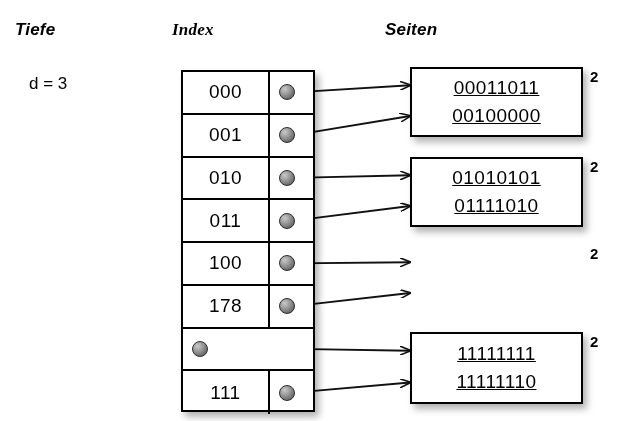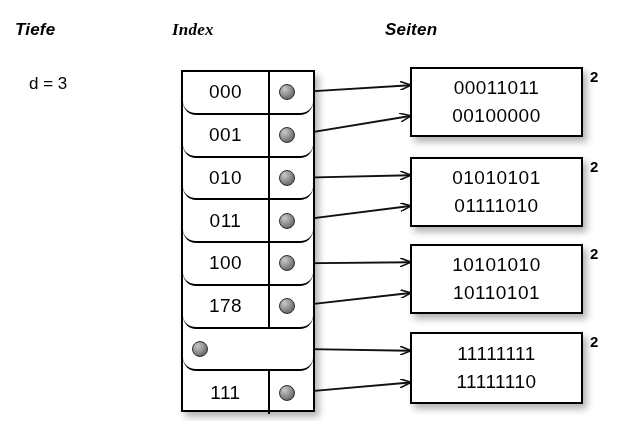--- a/index.html
+++ b/index.html
@@ -60,21 +60,20 @@
     background: #ffffff;
     box-shadow: 4px 5px 7px rgba(0,0,0,0.30);
   }
   .index-row {
     position: relative;
     height: 42.75px;
     box-sizing: border-box;
     border-bottom: 2px solid #000;
     display: flex;
     align-items: stretch;
-    border-radius: 13px;
   }
   .index-row:last-child { border-bottom: none; }
 
   .index-key {
     flex: 0 0 87px;
     display: flex;
     align-items: center;
     justify-content: center;
     font-size: 19px;
     font-weight: 500;
@@ -105,20 +104,21 @@
     left: 410px;
     width: 173px;
     border: 2px solid #000;
     box-sizing: border-box;
     background: #ffffff;
     box-shadow: 4px 5px 7px rgba(0,0,0,0.30);
     display: flex;
     flex-direction: column;
     align-items: center;
     justify-content: center;
+    text-decoration: underline;
   }
   .page-line {
     font-size: 19px;
     font-weight: 500;
     letter-spacing: 0.5px;
     line-height: 1.5;
   }
   .page-count {
     position: absolute;
     font-size: 15px;
@@ -220,24 +220,20 @@
     <div class="page-line">00100000</div>
   </div>
   <div id="page-count-0" class="page-count">2</div>
 
   <div id="page-box-1" class="page-box">
     <div class="page-line">01010101</div>
     <div class="page-line">01111010</div>
   </div>
   <div id="page-count-1" class="page-count">2</div>
 
-  <div id="page-box-2" class="page-box">
-    <div class="page-line">10101010</div>
-    <div class="page-line">10110101</div>
-  </div>
   <div id="page-count-2" class="page-count">2</div>
 
   <div id="page-box-3" class="page-box">
     <div class="page-line">11111111</div>
     <div class="page-line">11111110</div>
   </div>
   <div id="page-count-3" class="page-count">2</div>
 
 </div>
 

